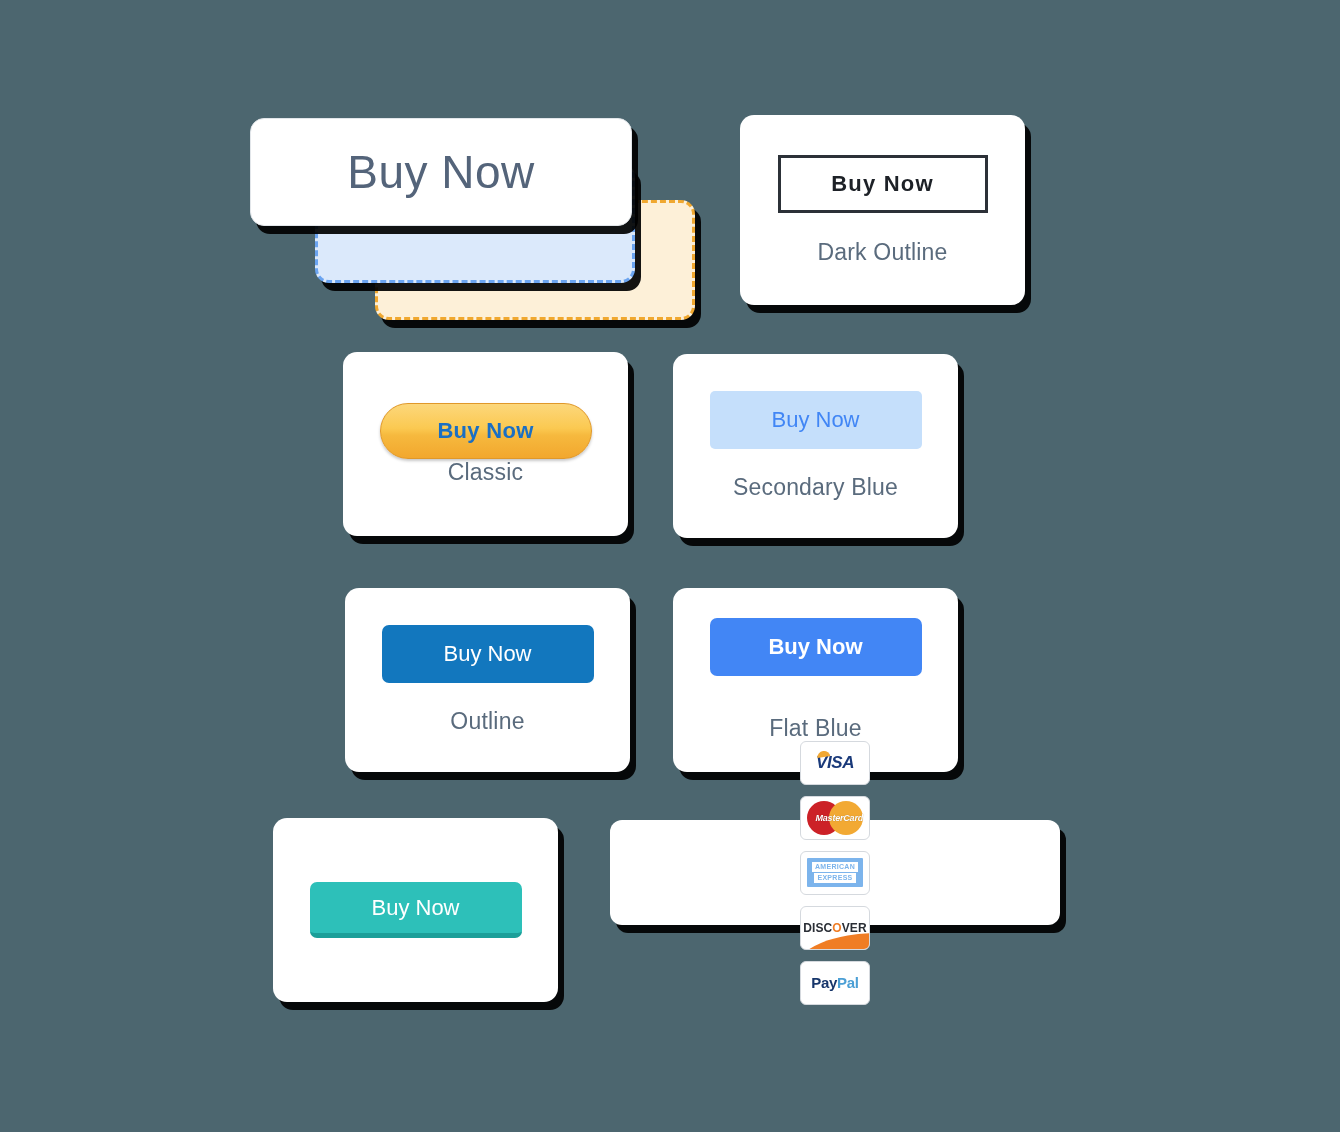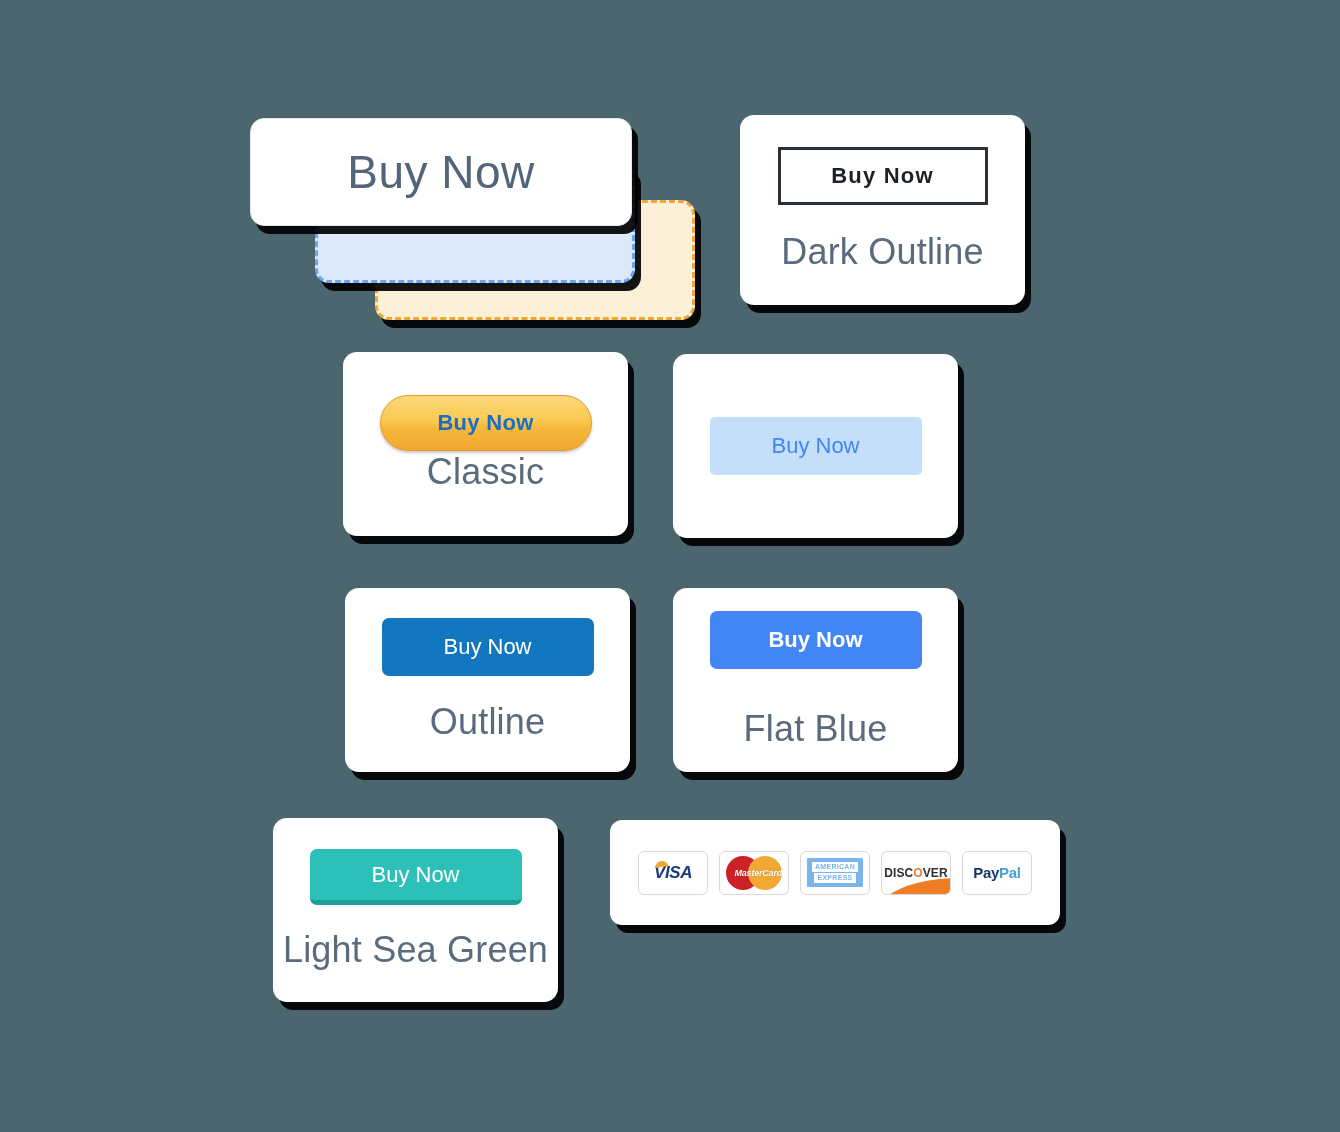--- a/index.html
+++ b/index.html
@@ -22,21 +22,21 @@
     border-radius: 14px;
     box-shadow: 6px 8px 0 0 rgba(0,0,0,0.92);
     box-sizing: border-box;
     display: flex;
     flex-direction: column;
     align-items: center;
     justify-content: center;
   }
   .card-label {
     color: #5a6b7d;
-    font-size: 36px;
+    font-size: 23px;
     font-weight: 400;
     letter-spacing: 0.2px;
     white-space: nowrap;
   }
 
   
   #stack-group { position: absolute; left: 250px; top: 118px; width: 460px; height: 205px; }
   .stack-layer {
     position: absolute;
     box-sizing: border-box;
@@ -180,21 +180,21 @@
 
   
   #card-payments {
     left: 610px; top: 820px; width: 450px; height: 105px;
     flex-direction: row;
     border-radius: 12px;
     gap: 0;
   }
   #payments-row {
     display: flex;
-    flex-direction: row;
+    flex-direction: column;
     align-items: center;
     justify-content: center;
     gap: 11px;
   }
   .pay-chip {
     width: 70px;
     height: 44px;
     border: 1px solid #d5d9de;
     border-radius: 6px;
     background: #ffffff;
@@ -315,41 +315,41 @@
   <div class="btn-classic">
     <span>Buy Now</span>
   </div>
   <div class="card-label">Classic</div>
 </div>
 
 <div class="card" id="card-secondary-blue">
   <div class="btn-secondary-blue">
     <span>Buy Now</span>
   </div>
+  <div class="card-label">Secondary Blue</div>
 </div>
 
 <div class="card" id="card-modern">
   <div class="btn-modern">
     <span>Buy Now</span>
   </div>
   <div class="card-label">Outline</div>
 </div>
 
 <div class="card" id="card-flat-blue">
   <div class="btn-flat-blue">
     <span>Buy Now</span>
   </div>
   <div class="card-label">Flat Blue</div>
 </div>
 
 <div class="card" id="card-sea-green">
   <div class="btn-sea-green">
     <span>Buy Now</span>
   </div>
-  <div class="card-label">Light Sea Green</div>
 </div>
 
 <div class="card" id="card-payments">
   <div id="payments-row">
 
     <div class="pay-chip">
       <span class="visa-wrap">
         <span class="visa-swoosh"></span>
         <span class="visa-text">VISA</span>
       </span>

